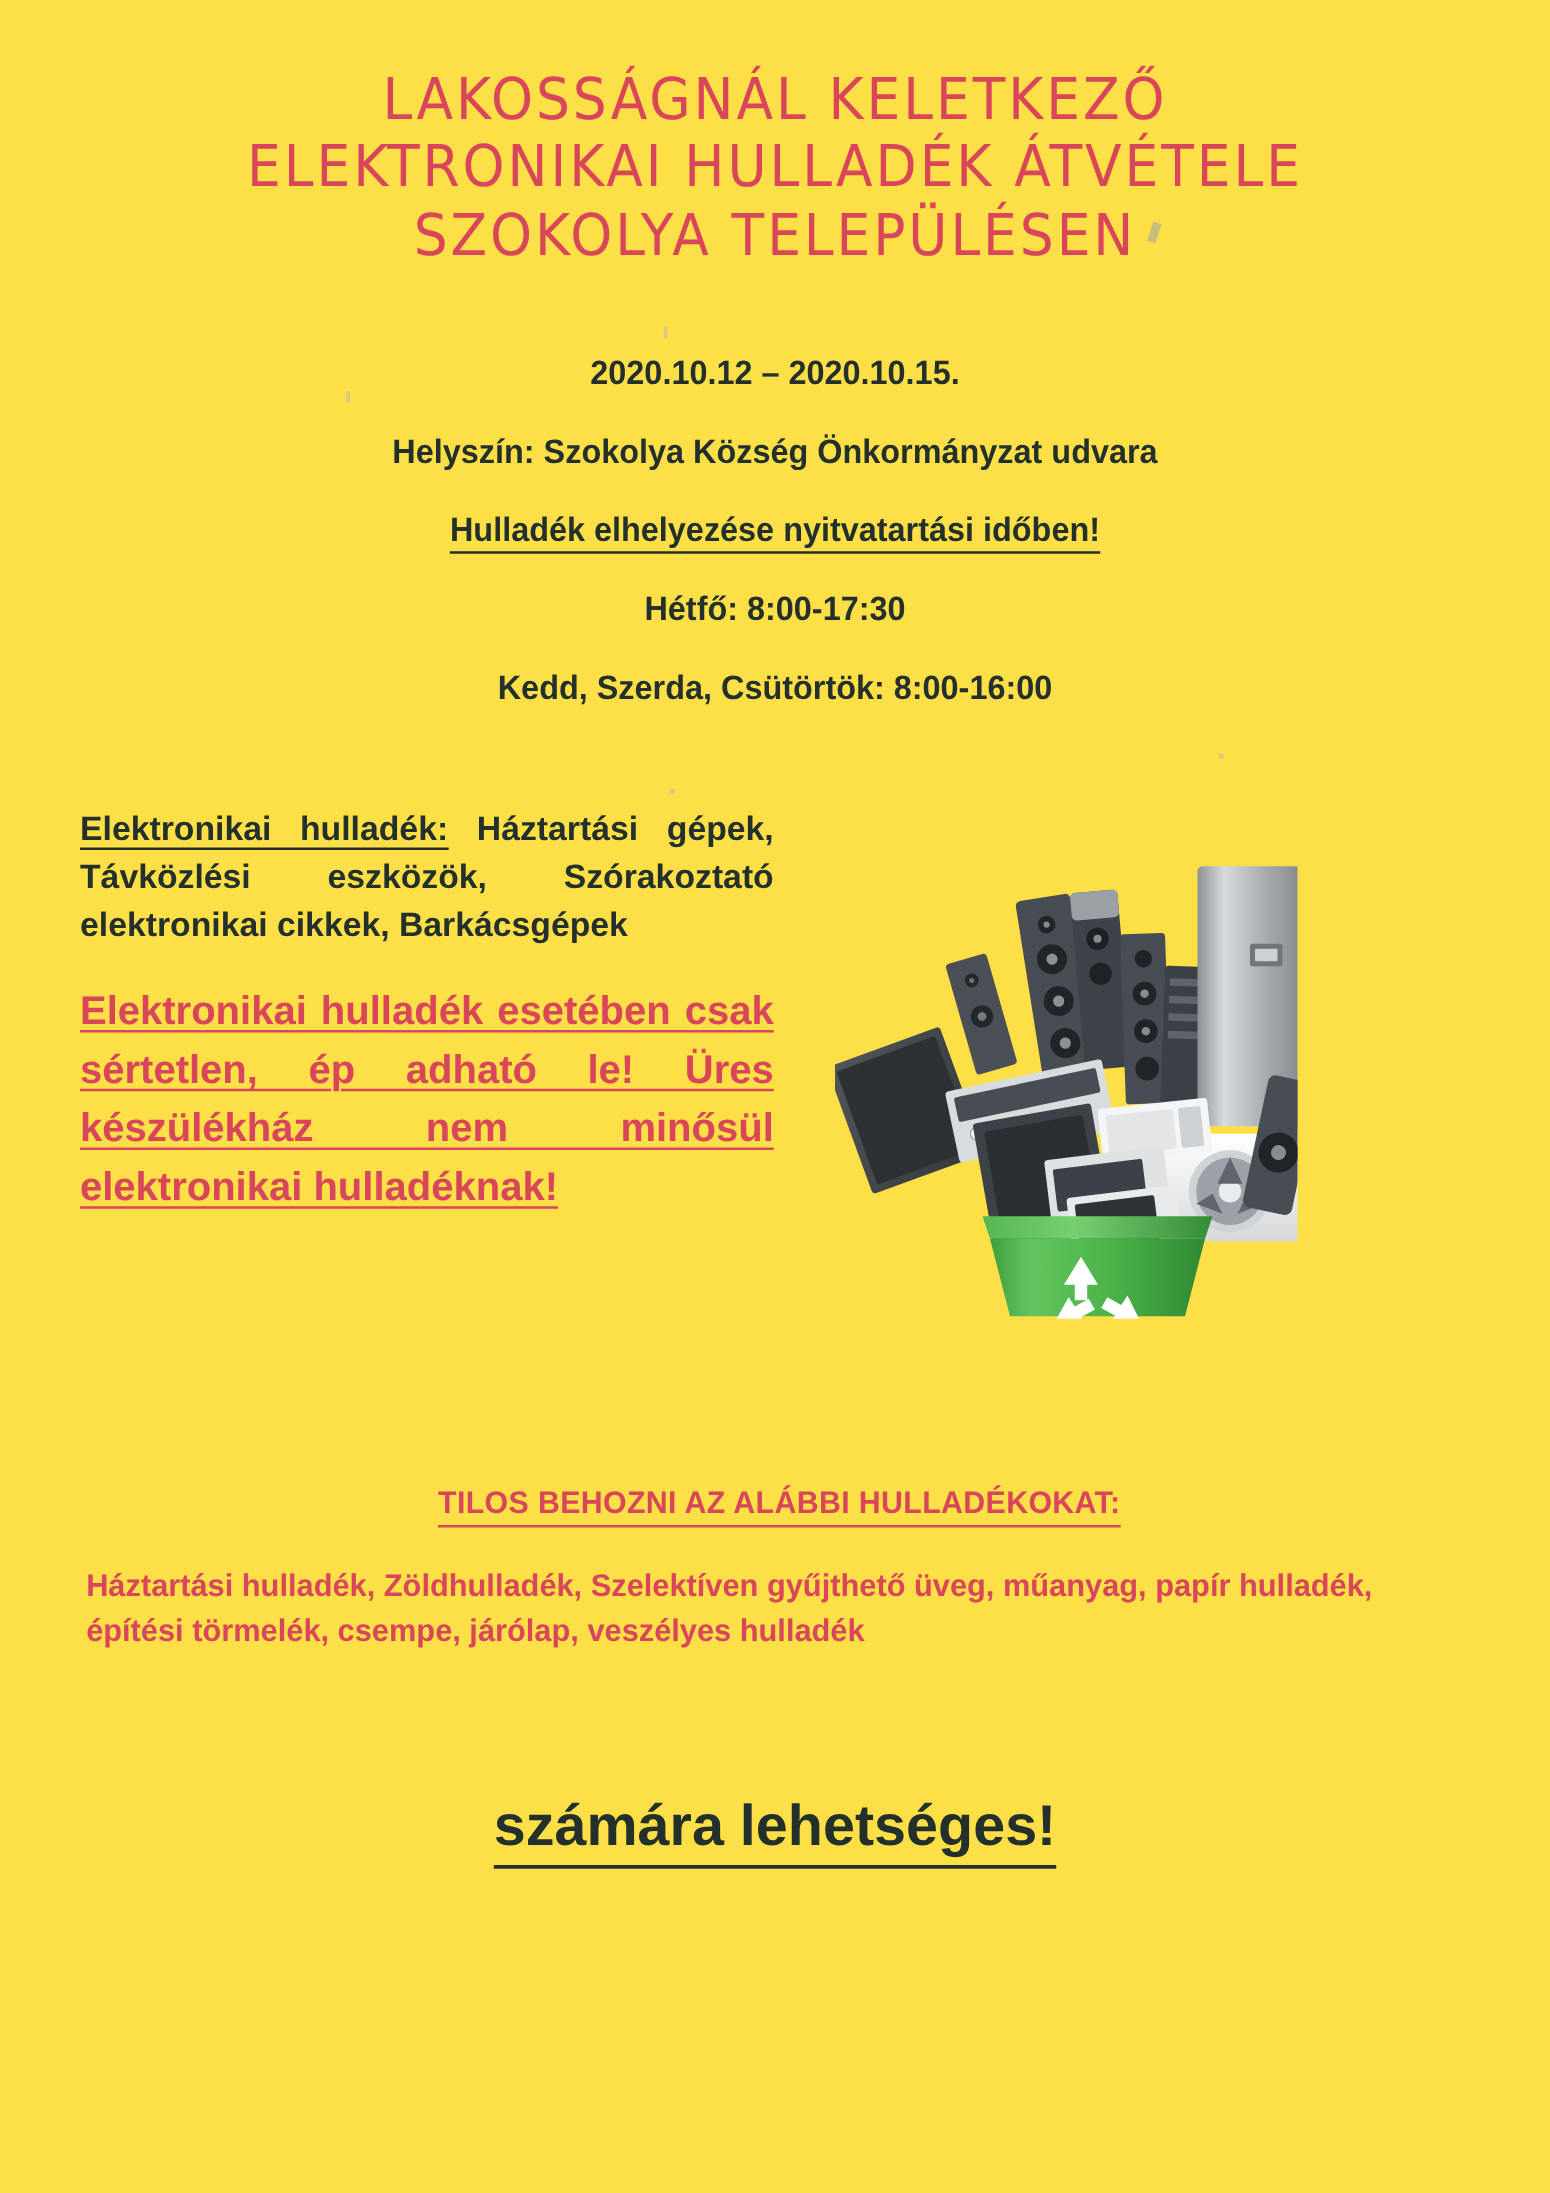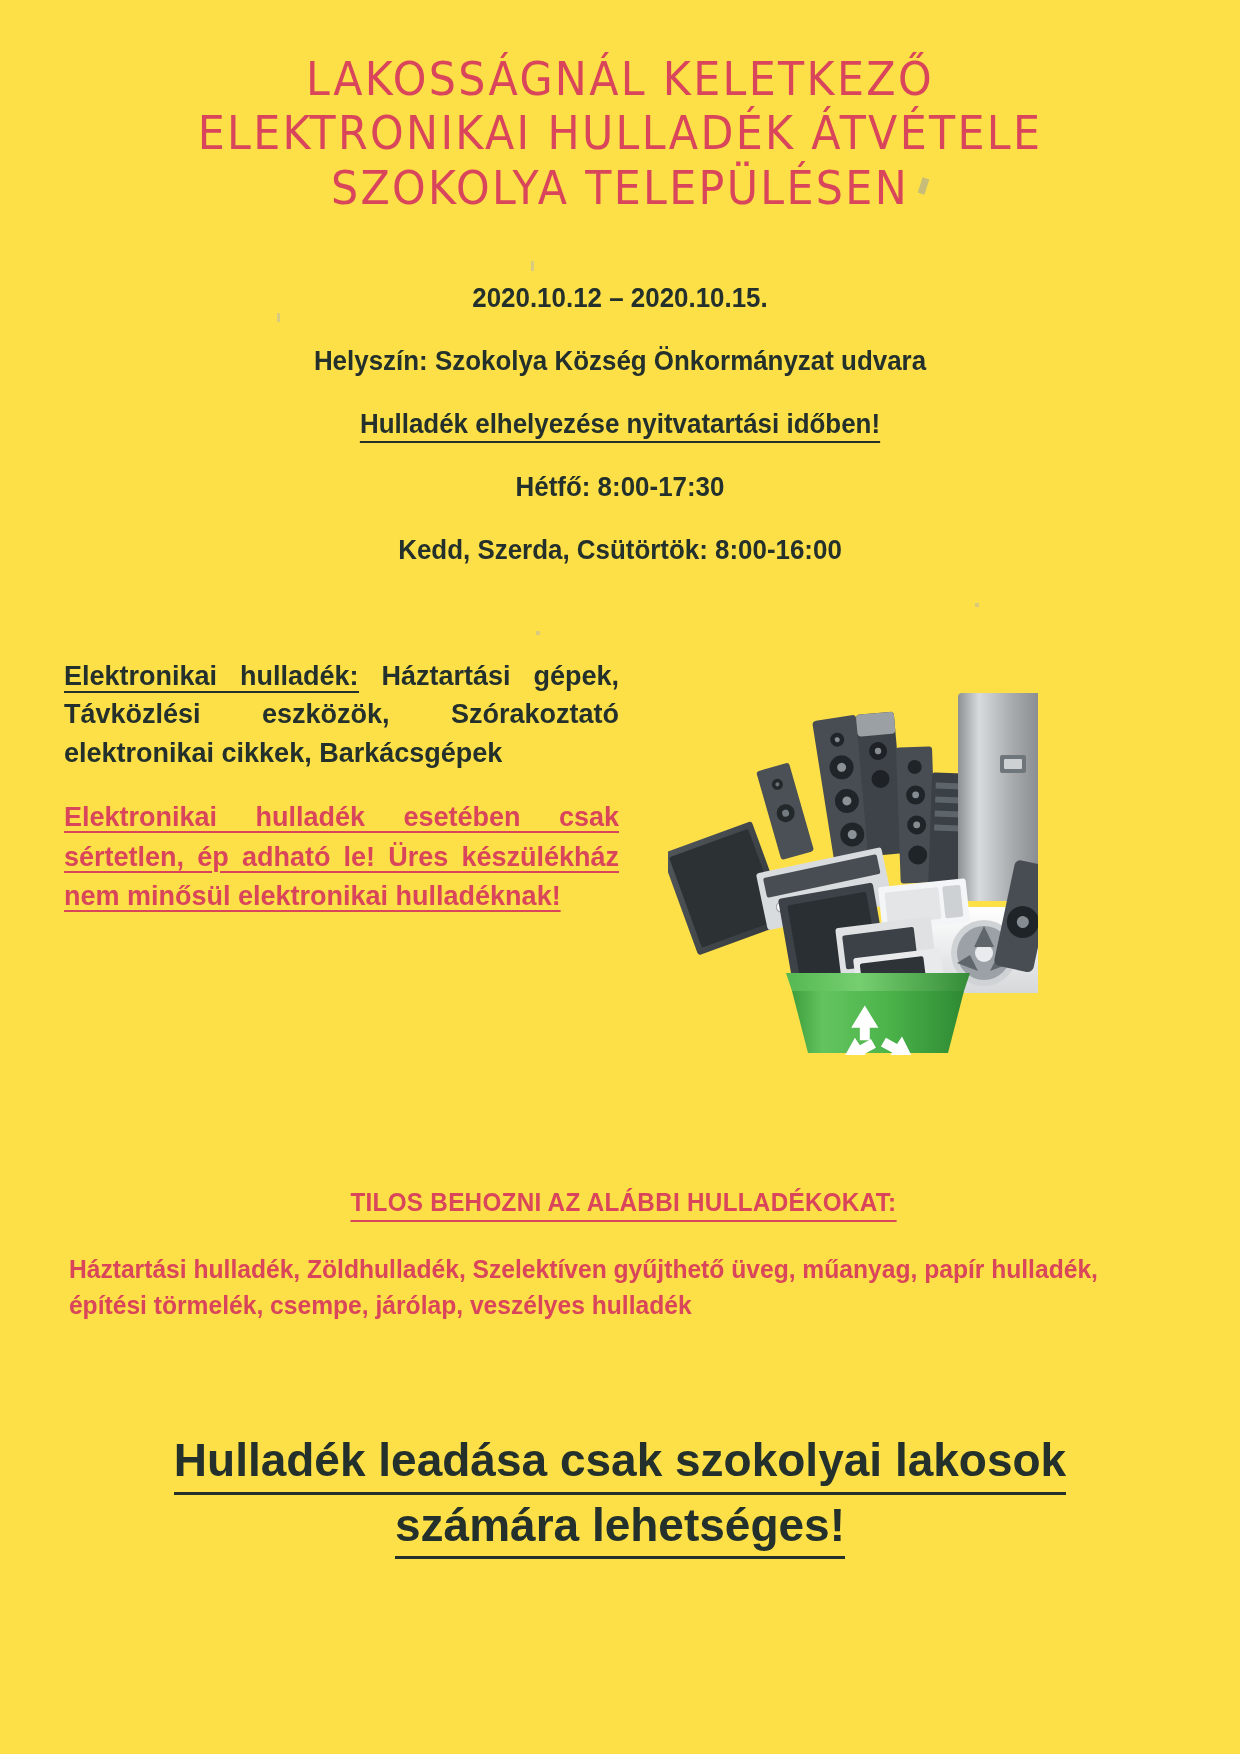--- a/index.html
+++ b/index.html
@@ -67,27 +67,27 @@
     top: 640px;
     left: 64px;
     width: 555px;
   }
   .para-black {
     font-size: 27px;
     line-height: 1.42;
     text-align: justify;
     font-weight: bold;
     color: #23302b;
-    margin: 17px 0 26px 0;
+    margin: 4px 0 26px 0;
   }
   .para-black .u {
     border-bottom: 2px solid #23302b;
   }
   .para-red {
-    font-size: 27px;
+    font-size: 32px;
     line-height: 1.47;
     text-align: justify;
     font-weight: bold;
     color: #d9455a;
     margin: 0;
     text-decoration: underline;
     text-decoration-thickness: 2px;
     text-underline-offset: 5px;
   }
 
@@ -333,17 +333,16 @@
       </g>
     </svg>
   </div>
 
   <div class="forbidden-block">
     <div class="forbidden-title">TILOS BEHOZNI AZ ALÁBBI HULLADÉKOKAT:</div>
     <div class="forbidden-list">Háztartási hulladék, Zöldhulladék, Szelektíven gyűjthető üveg, műanyag, papír hulladék, építési törmelék, csempe, járólap, veszélyes hulladék</div>
   </div>
 
   <div class="footer-block">
-    <div class="footer-line"><span>Hulladék leadása csak szokolyai lakosok</span></div>
     <div class="footer-line"><span>számára lehetséges!</span></div>
   </div>
 
 </div>
 
 </body></html>

